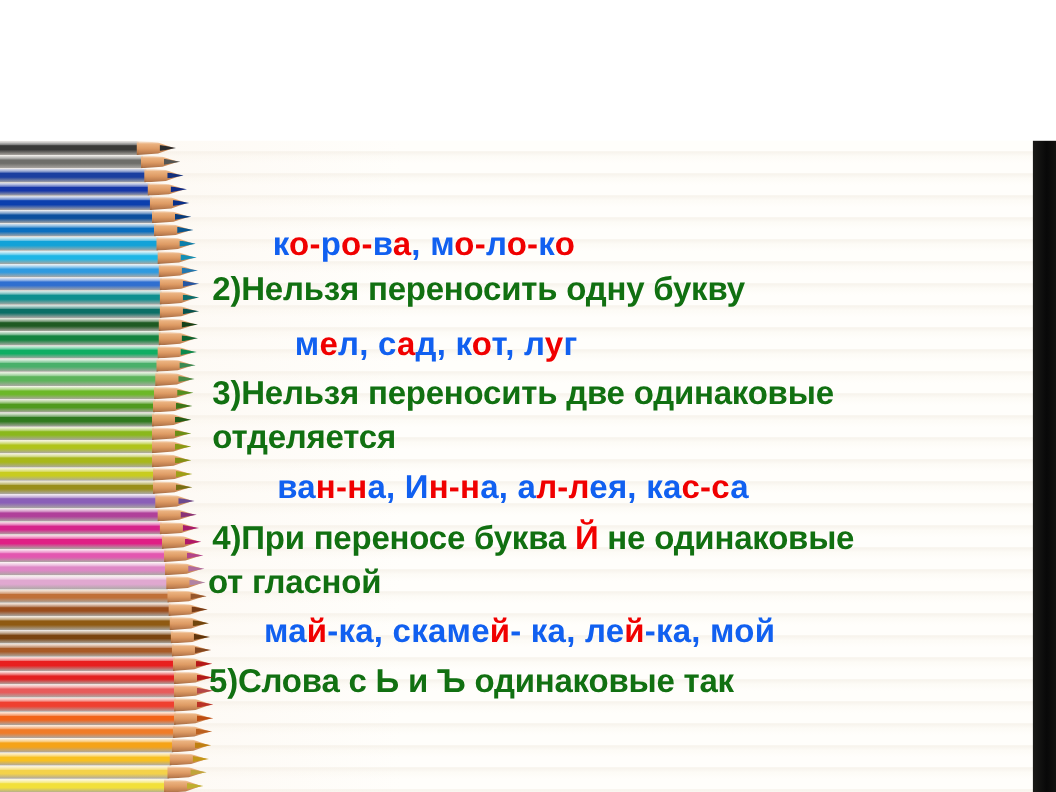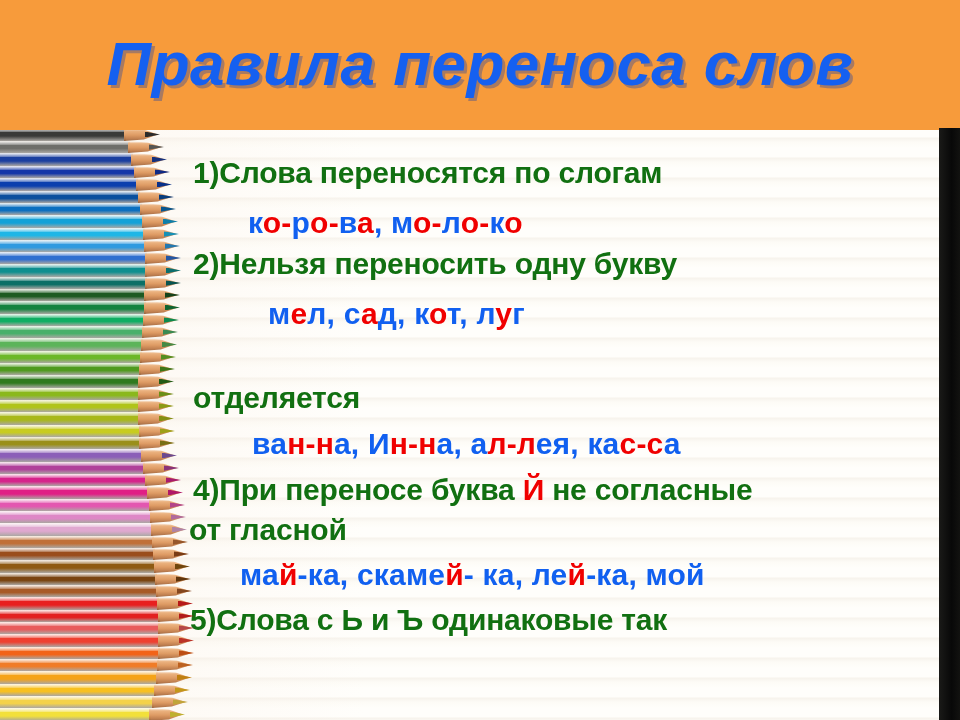--- a/index.html
+++ b/index.html
@@ -453,41 +453,38 @@
       <div class="pencil" style="top: 580px; height: 13px; width: 187px;">
         <div class="body" style="width: 151px; background: linear-gradient(rgba(255, 255, 255, 0.45) 0%, rgb(242, 224, 58) 30%, rgb(242, 224, 58) 62%, rgba(0, 0, 0, 0.32) 100%);"></div>
         <div class="shine" style="width: 151px;"></div>
         <div class="wood" style="left: 149px;"></div>
         <div class="lead" style="left: 170px; background: rgb(191, 175, 46);"></div>
       </div>
     </div>
 
   <div id="right-edge"></div>
 
-  <div id="title-banner">
-    <div id="title-text">Правила переноса слов</div>
-  </div>
 
   <div id="content">
 
-    <div class="line rule" style="left:193px; top:28px;">
-      <span>1)</span><span>Слова переносятся по слогам</span>
-    </div>
     <div class="line example" style="left:248px; top:78px;"><span class="b">к</span><span class="r">о</span><span class="r">-</span><span class="b">р</span><span class="r">о</span><span class="r">-</span><span class="b">в</span><span class="r">а</span><span class="b">,</span><span class="b">  </span><span class="b">м</span><span class="r">о</span><span class="r">-</span><span class="b">л</span><span class="r">о</span><span class="r">-</span><span class="b">к</span><span class="r">о</span></div>
 
     <div class="line rule" style="left:193px; top:119px;">
       <span>2)</span><span>Нельзя переносить одну букву</span>
     </div>
     <div class="line example" style="left:268px; top:169px;"><span class="b">м</span><span class="r">е</span><span class="b">л,</span><span class="b">  </span><span class="b">с</span><span class="r">а</span><span class="b">д,</span><span class="b">  </span><span class="b">к</span><span class="r">о</span><span class="b">т,</span><span class="b">  </span><span class="b">л</span><span class="r">у</span><span class="b">г</span></div>
 
+    <div class="line rule" style="left:193px; top:213px;">
+      <span>3)</span><span>Нельзя переносить две одинаковые</span>
+    </div>
     <div class="line rule" style="left:193px; top:253px;"> отделяется</div>
     <div class="line example" style="left:252px; top:299px;"><span class="b">ва</span><span class="r">н-н</span><span class="b">а,</span><span class="b">  </span><span class="b">И</span><span class="r">н-н</span><span class="b">а,</span><span class="b">  </span><span class="b">а</span><span class="r">л-л</span><span class="b">ея,</span><span class="b">  </span><span class="b">ка</span><span class="r">с-с</span><span class="b">а</span></div>
 
     <div class="line rule" style="left:193px; top:345px;">
-      <span>4)</span><span>При переносе буква </span><span class="r">Й</span><span> не согласные</span>
+      <span>4)</span><span>При переносе буква </span><span class="r">Й</span><span> не одинаковые</span>
     </div>
     <div class="line example" style="left:240px; top:430px;"><span class="b">ма</span><span class="r">й</span><span class="b">-ка,</span><span class="b">  </span><span class="b">скаме</span><span class="r">й</span><span class="b">- ка,</span><span class="b">  </span><span class="b">ле</span><span class="r">й</span><span class="b">-ка,</span><span class="b">  </span><span class="b">мой</span></div>
     <div class="line rule" style="left:189px; top:385px;">от гласной</div>
 
     <div class="line rule" style="left:190px; top:475px;">
       <span>5)</span><span>Слова с Ь и Ъ одинаковые так</span>
     </div>
 
   </div>
 </div>

